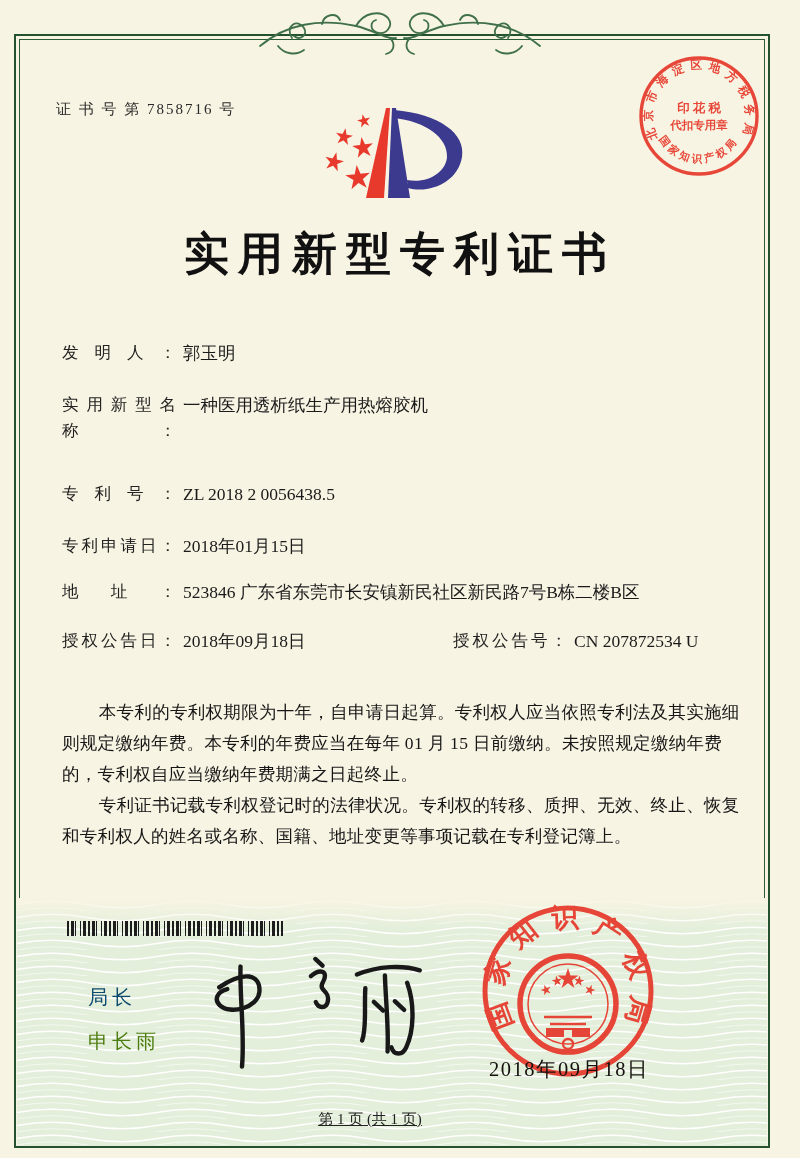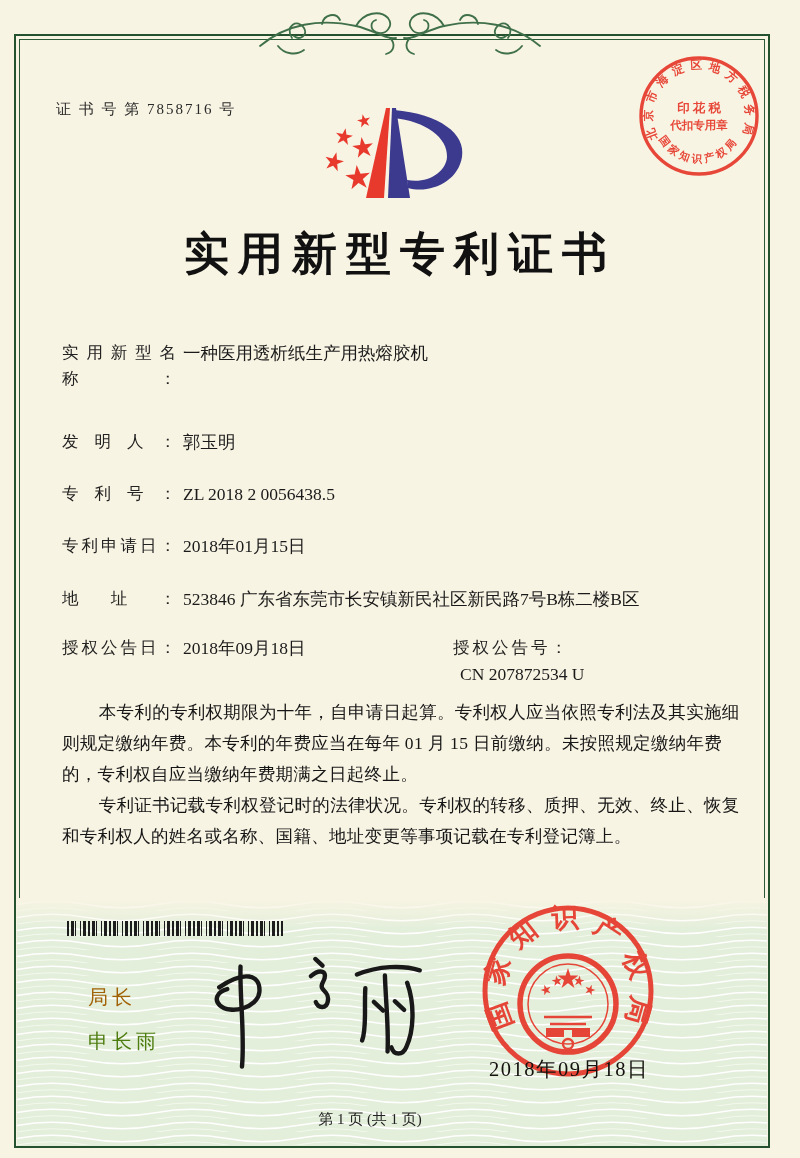--- a/index.html
+++ b/index.html
@@ -12,38 +12,38 @@
          border:1px solid #2c5a36;}
   .cert-no{position:absolute;left:56px;top:100px;font-size:15px;letter-spacing:2px;color:#2a2a2a;}
   .logo{position:absolute;left:298px;top:104px;}
   .title{position:absolute;left:0;top:224px;width:800px;text-align:center;
          font-size:45px;font-weight:700;letter-spacing:9px;color:#111;}
   .fields{position:absolute;left:62px;top:340px;width:692px;}
   .frow{display:flex;line-height:26px;position:relative;}
   .flabel{display:inline-block;width:114px;min-width:114px;font-size:16.5px;
           text-align:justify;text-align-last:justify;color:#222;}
   .fvalue{flex:1;margin-left:7px;font-size:17.5px;color:#1a1a1a;}
-  .mb-a{margin-bottom:37px}.mb-b{margin-bottom:26px}.mb-c{margin-bottom:27px}.mb-d{margin-bottom:23px}
-  .pair2{position:absolute;left:391px;top:0;display:flex;width:300px;flex-direction:column;}
+  .mb-a{margin-bottom:37px}.mb-b{margin-bottom:26px}.mb-c{margin-bottom:20px}.mb-d{margin-bottom:23px}
+  .pair2{position:absolute;left:391px;top:0;display:flex;width:300px;}
   .paras{position:absolute;left:62px;top:697px;width:688px;}
   .paras p{margin:0;text-indent:2.1em;font-size:17.5px;line-height:31px;letter-spacing:.3px;color:#161616;}
   
   .band{position:absolute;left:17px;top:898px;width:750px;height:248px;}
   .band-fade{position:absolute;left:0;top:0;width:100%;height:30px;
              background:linear-gradient(#f8f4e3,rgba(248,244,227,0));}
   .barcode{position:absolute;left:50px;top:23px;width:216px;height:15px;
     background:repeating-linear-gradient(90deg,#1d1d1d 0 2px,transparent 2px 4px,#1d1d1d 4px 7px,
     transparent 7px 8px,#1d1d1d 8px 9px,transparent 9px 13px,#1d1d1d 13px 14px,transparent 14px 16px,
     #1d1d1d 16px 19px,transparent 19px 21px);}
-  .director{position:absolute;left:71px;top:86px;font-size:20px;letter-spacing:4px;color:#a16207;}
+  .director{position:absolute;left:71px;top:86px;font-size:20px;letter-spacing:4px;color:#0c4a6e;}
   .director2{position:absolute;left:71px;top:130px;font-size:20px;letter-spacing:4px;color:#4d7c0f;}
   .sig{position:absolute;left:173px;top:48px;}
   .big-seal{position:absolute;left:463px;top:5px;opacity:.93;}
   .seal-date{position:absolute;left:472px;top:157px;font-size:20.5px;letter-spacing:1.5px;color:#14110e;}
-  .footer{position:absolute;left:263px;top:212px;width:180px;text-align:center;font-size:15px;color:#222;}
+  .footer{position:absolute;left:263px;top:212px;width:180px;text-align:center;font-size:15px;color:#222;text-decoration:underline;}
   .tax-seal{position:absolute;left:636px;top:53px;opacity:.92;}
   .orn-top{position:absolute;left:258px;top:6px;}
 </style>
 </head>
 <body>
 
 <div class="page">
 
   <div class="frame">
     <div class="frame-inner"></div>
@@ -95,27 +95,27 @@
     <text font-size="10.5" fill="#e6392b" font-weight="700">
       <textPath href="#taxArcBot" textLength="92" lengthAdjust="spacing">国家知识产权局</textPath>
     </text>
     <text x="63" y="59" text-anchor="middle" font-size="12.5" font-weight="700" fill="#e6392b">印 花 税</text>
     <text x="63" y="76" text-anchor="middle" font-size="11.5" font-weight="700" fill="#e6392b">代扣专用章</text>
   </svg>
 
   <div class="title">实用新型专利证书</div>
 
   <div class="fields">
+    <div class="frow mb-b">
+      <span class="flabel">发明人：</span>
+      <span class="fvalue">郭玉明</span>
+    </div>
     <div class="frow mb-a">
       <span class="flabel">实用新型名称：</span>
       <span class="fvalue">一种医用透析纸生产用热熔胶机</span>
-    </div>
-    <div class="frow mb-b">
-      <span class="flabel">发明人：</span>
-      <span class="fvalue">郭玉明</span>
     </div>
     <div class="frow mb-b">
       <span class="flabel">专利号：</span>
       <span class="fvalue">ZL 2018 2 0056438.5</span>
     </div>
     <div class="frow mb-c">
       <span class="flabel">专利申请日：</span>
       <span class="fvalue">2018年01月15日</span>
     </div>
     <div class="frow mb-d">

